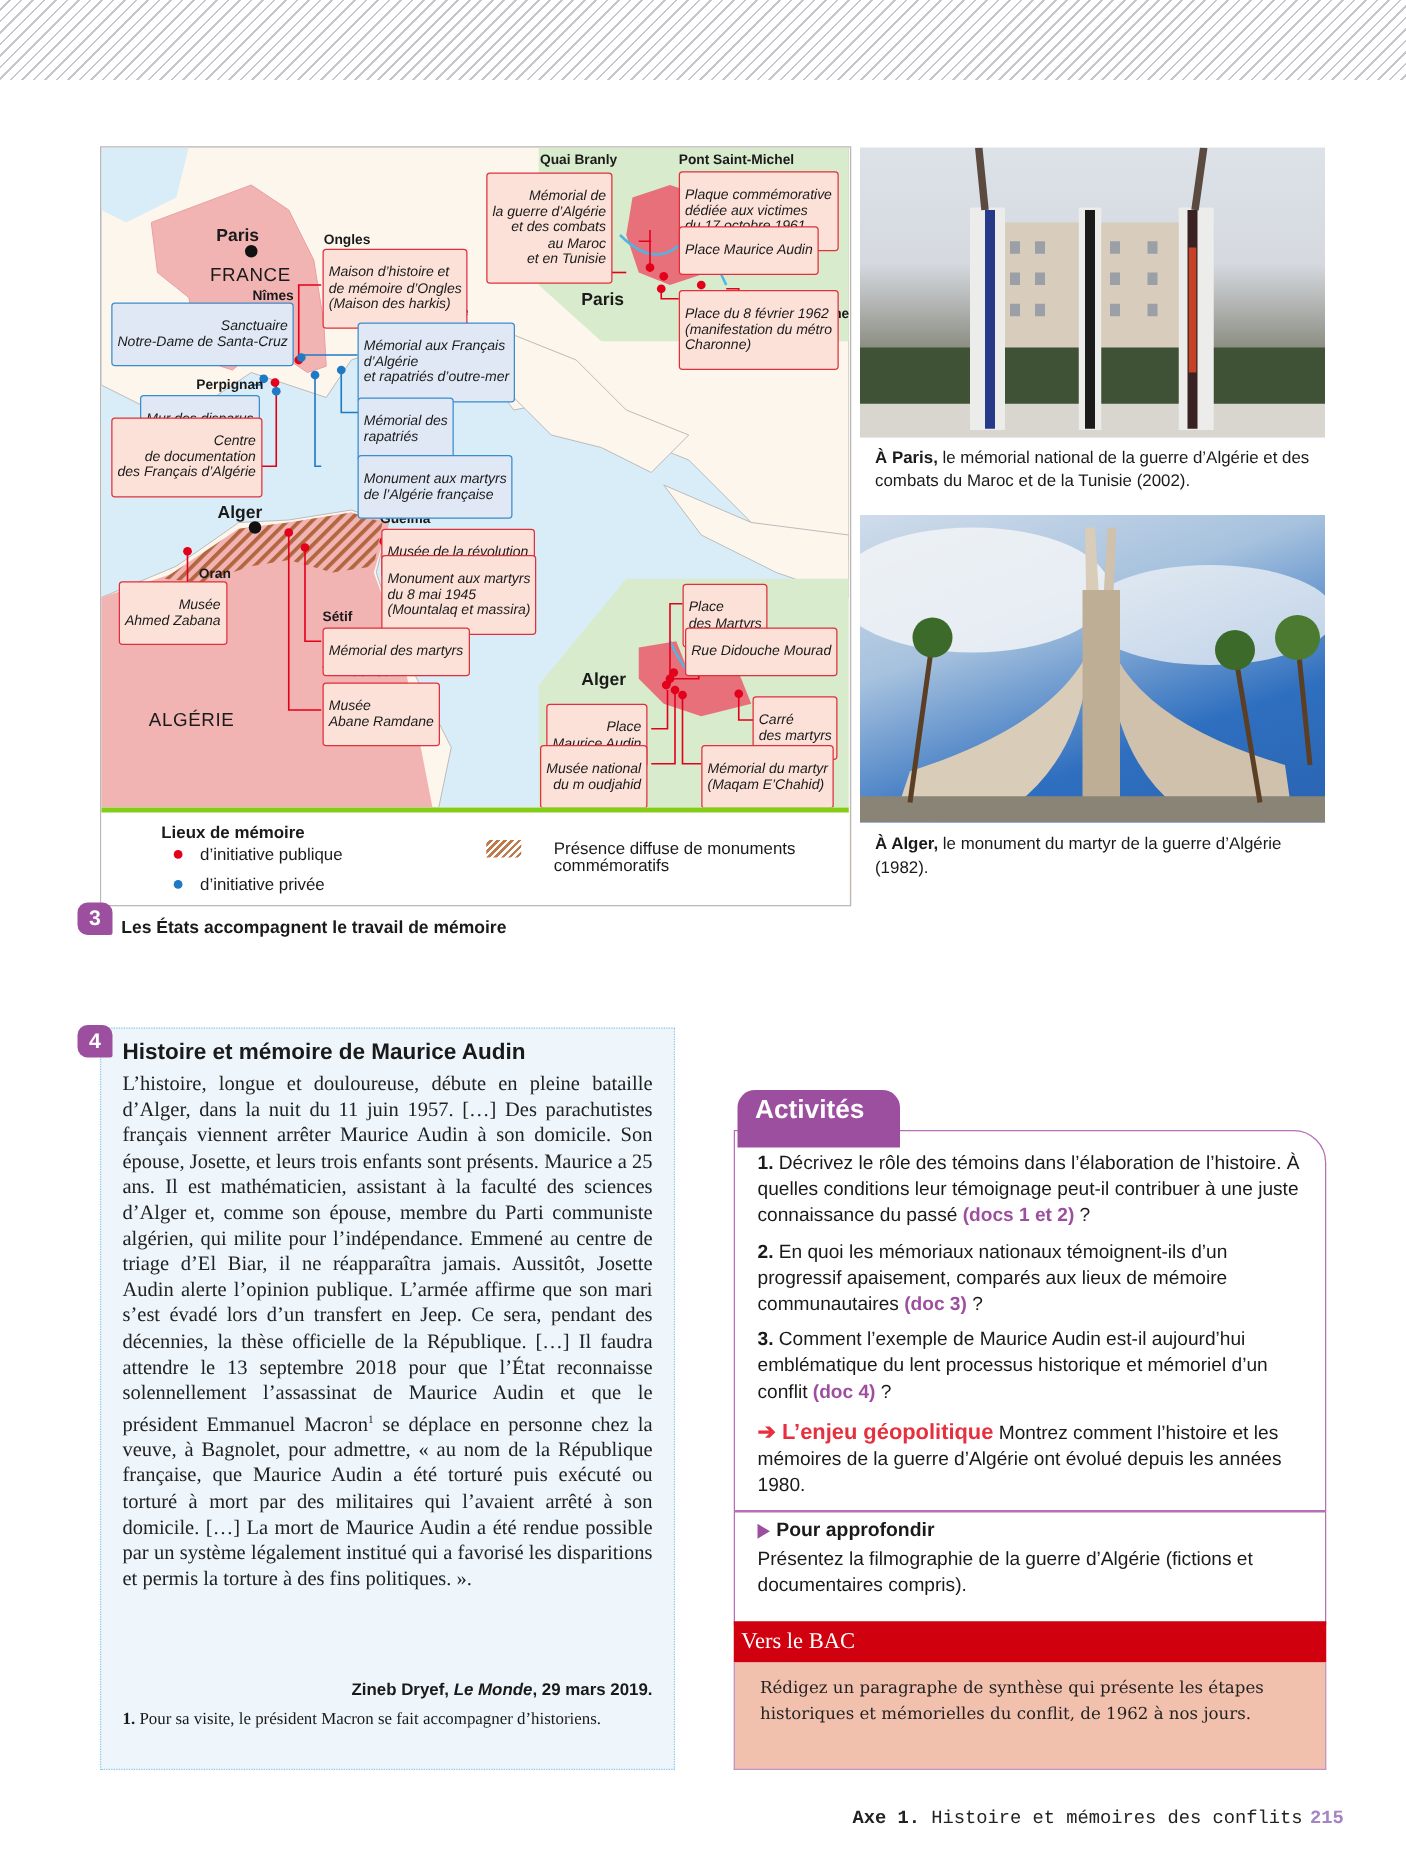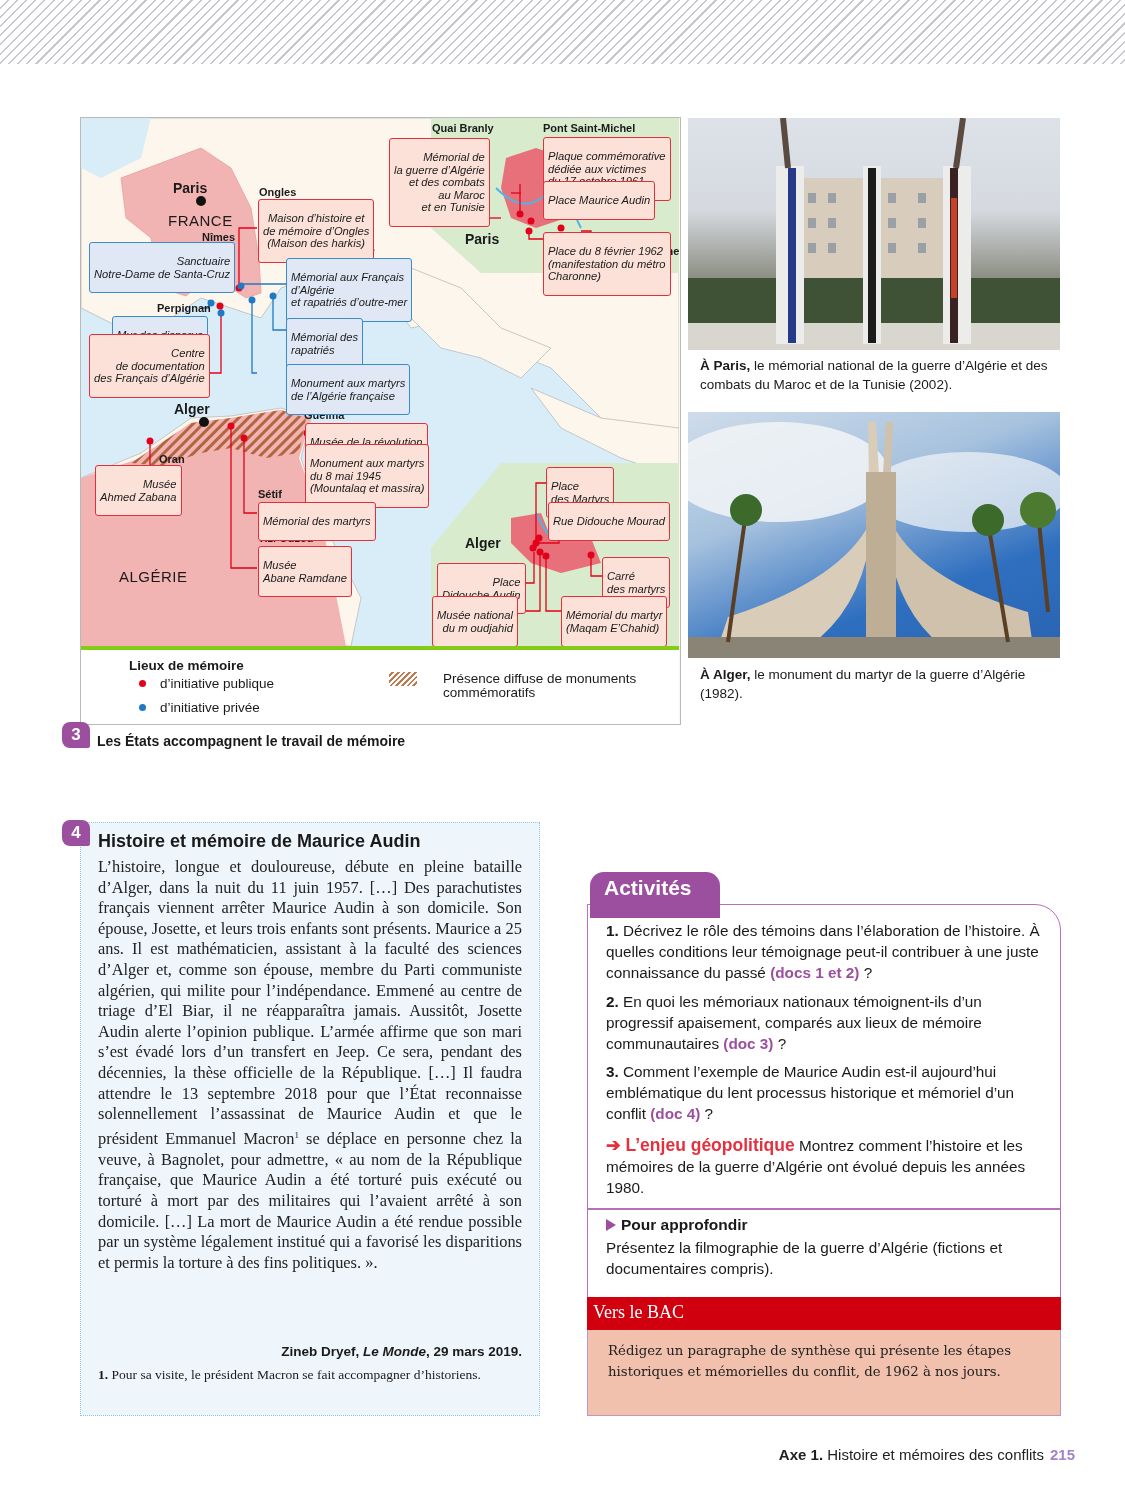--- a/index.html
+++ b/index.html
@@ -89,21 +89,21 @@
   .bac-head {
     position: absolute; left: 587px; top: 1297px; width: 474px; height: 33px;
     background: #d0000e; color: #fff; font-family: "Liberation Serif", serif; font-size: 18px; padding: 5px 0 0 6px;
   }
   .bac-body {
     position: absolute; left: 587px; top: 1330px; width: 474px; height: 86px;
     background: #f2c1ae; border: 1.5px solid #c494c4; border-top: none;
   }
   .bac-text { position: absolute; left: 608px; top: 1340px; width: 430px; font-family: "DejaVu Serif", serif; font-size: 13.3px; line-height: 21px; color: #222; }
 
-  .footer { position: absolute; right: 50px; top: 1446px; font-size: 15px; font-family: Liberation Sans, sans-serif; color: #222; }
+  .footer { position: absolute; right: 50px; top: 1446px; font-size: 15px; font-family: Liberation Mono, monospace; color: #222; }
   .footer b { font-weight: bold; }
   .page-num { color: #a484c4; font-weight: bold; margin-left: 6px; }
 </style>
 </head>
 <body>
 
 <div class="top-band"></div>
 
 <div class="map-frame">
   <svg class="map-svg" viewBox="0 0 598 528">
@@ -205,21 +205,21 @@
   <div class="city" style="left:78px;top:335px;">Oran</div>
   <div class="city" style="left:177px;top:370px;">Sétif</div>
   <div class="city" style="left:177px;top:414px;">Tizi Ouzou</div>
   <div class="country" style="left:38px;top:450px;">ALGÉRIE</div>
   <div class="city" style="left:351px;top:4px;">Quai Branly</div>
   <div class="city" style="left:462px;top:4px;">Pont Saint-Michel</div>
   <div class="city" style="left:514px;top:100px;margin-top:27px;">Métro Charonne</div>
   <div class="bigcity" style="left:384px;top:113px;">Paris</div>
   <div class="bigcity" style="left:384px;top:417px;">Alger</div>
 
-  <div class="lbl red" style="left:177px;top:81px;text-align:center;">
+  <div class="lbl red" style="left:177px;top:81px;">
     <div>Maison d’histoire et</div>
       <div>de mémoire d’Ongles</div>
       <div>(Maison des harkis)</div>
   </div>
   <div class="lbl blue r" style="left:8px;top:124px;">
     <div>Sanctuaire</div>
       <div>Notre-Dame de Santa-Cruz</div>
   </div>
   <div class="lbl blue" style="left:205px;top:140px;">
     <div>Mémorial aux Français</div>
@@ -284,21 +284,21 @@
   </div>
   <div class="lbl red" style="left:465px;top:349px;">
     <div>Place</div>
       <div>des Martyrs</div>
   </div>
   <div class="lbl red" style="left:467px;top:384px;">
     <div>Rue Didouche Mourad</div>
   </div>
   <div class="lbl red r" style="left:356px;top:445px;">
     <div>Place</div>
-      <div>Didouche Audin</div>
+      <div>Maurice Audin</div>
   </div>
   <div class="lbl red" style="left:521px;top:439px;">
     <div>Carré</div>
       <div>des martyrs</div>
   </div>
   <div class="lbl red r" style="left:351px;top:478px;">
     <div>Musée national</div>
       <div>du m oudjahid</div>
   </div>
   <div class="lbl red" style="left:480px;top:478px;">

